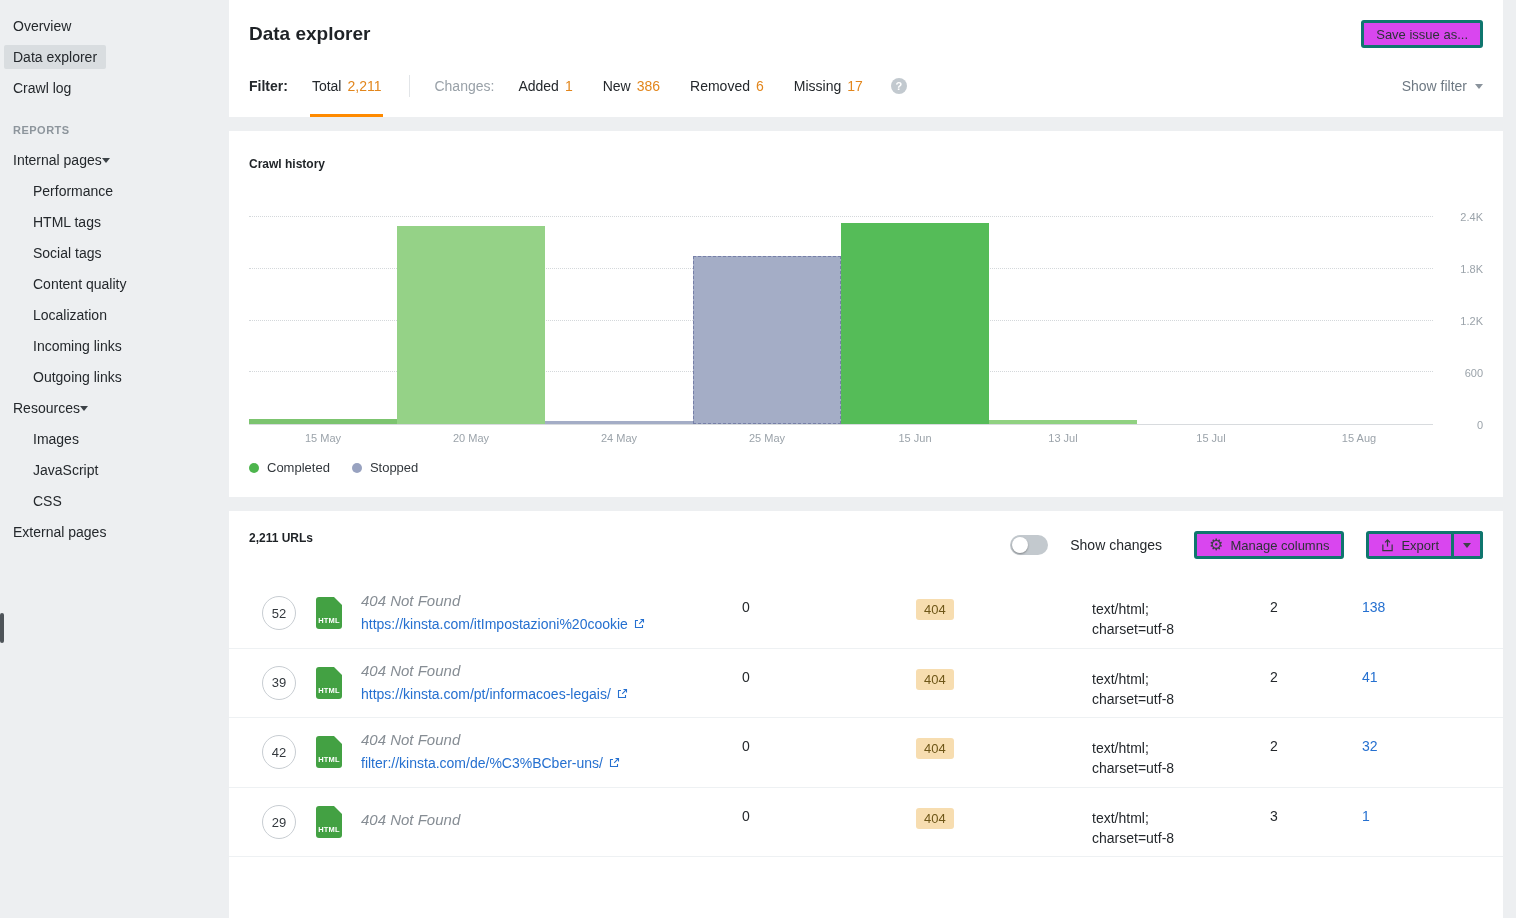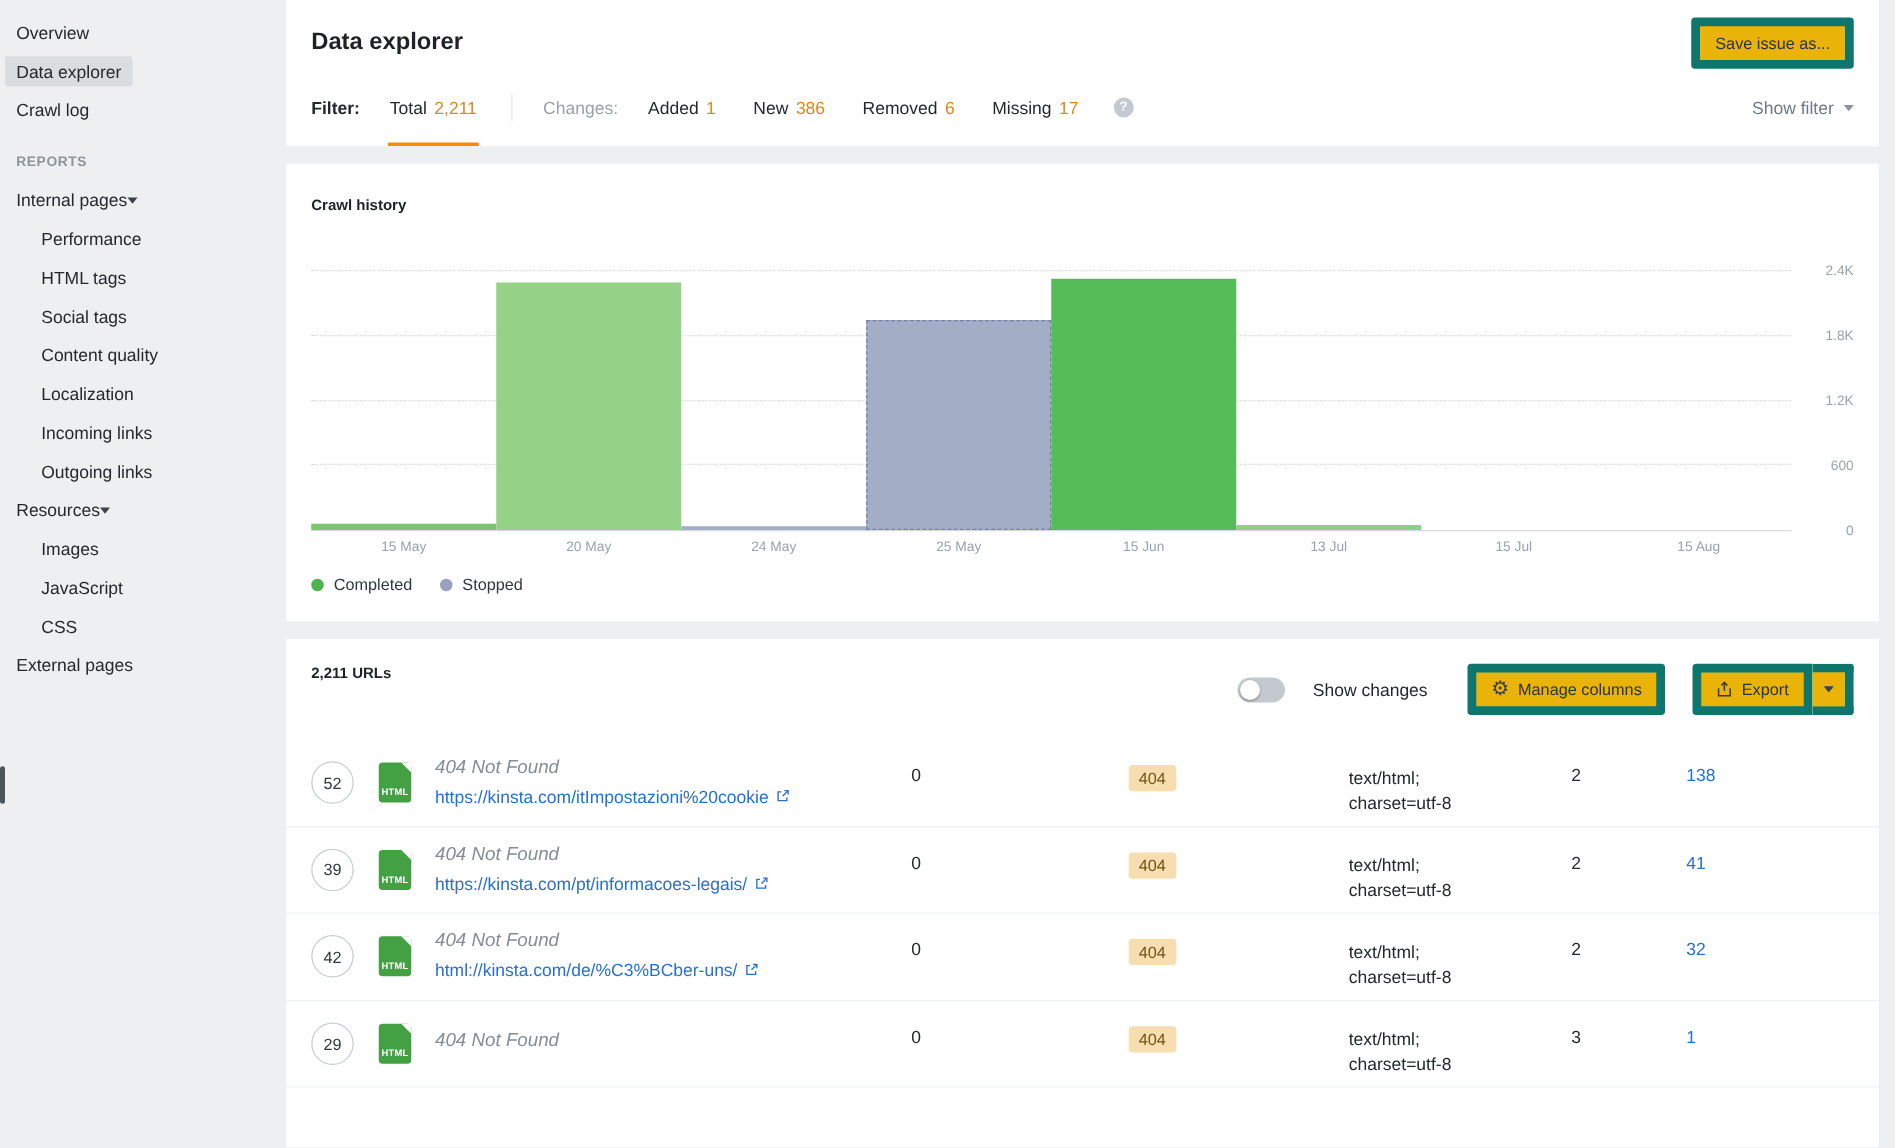--- a/index.html
+++ b/index.html
@@ -21,21 +21,21 @@
   .caret-gray { border-top-color: #8a939c; }
   .side-scroll-thumb { position: absolute; left: 0; top: 613px; width: 4px; height: 30px; background: #4e5459; border-radius: 2px; }
 
   
   .main { flex: 1; padding: 0 13px 0 20px; display: flex; flex-direction: column; min-width: 0; }
   .card { background: #ffffff; }
 
   .header-card { margin-bottom: 14px; flex: none; }
   .header-row { display: flex; align-items: center; justify-content: space-between; padding: 13px 20px 0; height: 55px; }
   h1 { font-size: 19px; font-weight: 700; color: #1e2226; }
-  .btn { display: inline-flex; align-items: center; gap: 7px; background: #eab308; border: 7px solid #0f766e; border-radius: 3px; height: 41px; padding: 0 12px; font-size: 13px; font-family: inherit; color: #2d3237; cursor: pointer; white-space: nowrap; }
+  .btn { display: inline-flex; align-items: center; gap: 7px; background: #d946ef; border: 3px solid #0f766e; border-radius: 3px; height: 28px; padding: 0 12px; font-size: 13px; font-family: inherit; color: #2d3237; cursor: pointer; white-space: nowrap; }
 
   .filter-row { display: flex; align-items: center; padding: 0 20px; height: 62px; }
   .filter-label { font-weight: 700; margin-right: 22px; }
   .ftab { display: flex; align-items: center; gap: 6px; height: 62px; padding: 0 2px; margin-right: 26px; cursor: pointer; }
   .ftab.active { box-shadow: inset 0 -3px 0 #ff8a00; }
   .fvalue { color: #e2861c; }
   .fmuted { color: #99a1a8; margin-right: 22px; }
   .vdiv { width: 1px; height: 22px; background: #e2e5e8; margin-right: 24px; }
   .help { width: 16px; height: 16px; border-radius: 50%; background: #c2c9cf; color: #fff; font-size: 11px; font-weight: 700; display: inline-flex; align-items: center; justify-content: center; cursor: pointer; }
   .show-filter { margin-left: auto; display: flex; align-items: center; gap: 8px; color: #6e7983; cursor: pointer; }
@@ -65,21 +65,21 @@
   .toggle { width: 38px; height: 20px; border-radius: 10px; background: #c3c9ce; position: relative; cursor: pointer; flex: none; }
   .knob { position: absolute; top: 2px; left: 2px; width: 16px; height: 16px; border-radius: 50%; background: #fff; box-shadow: 0 1px 2px rgba(0,0,0,.35); }
   .toggle-label { margin-right: 10px; }
   .gear { font-size: 16px; line-height: 1; color: #3a3f44; }
   .split { display: flex; }
   .split .btn:first-child { border-radius: 3px 0 0 3px; }
   .split .btn:last-child { border-radius: 0 3px 3px 0; border-left: none; padding: 0 9px; }
 
   .grid-row { display: grid; grid-template-columns: 54px 426px 174px 176px 178px 92px auto; align-items: center; padding: 0 20px; }
   .thead { height: 37px; border-top: 1px solid #eef1f3; border-bottom: 1px solid #e4e7ea; font-size: 13px; font-weight: 700; color: #33383d; }
-  .trow { border-bottom: 1px solid #eef1f3; min-height: 66px; padding: 8px 20px; }
+  .trow { border-bottom: 1px solid #eef1f3; min-height: 66px; padding: 8px 33px; }
   .sort-caret { display: inline-block; width: 0; height: 0; border-left: 4px solid transparent; border-right: 4px solid transparent; border-top: 5px solid #4a5056; margin-left: 6px; vertical-align: middle; }
   .pr-circle { width: 34px; height: 34px; border: 1px solid #c8cdd2; border-radius: 50%; display: flex; align-items: center; justify-content: center; font-size: 13px; color: #33383d; background: #fff; }
   .urlcell { display: flex; align-items: center; gap: 19px; min-width: 0; }
   .file-icon { position: relative; width: 26px; height: 32px; background: #43a143; border-radius: 3px; flex: none; }
   .file-icon::before { content: ""; position: absolute; top: 0; right: 0; border-top: 8px solid #ffffff; border-left: 8px solid transparent; }
   .file-icon span { position: absolute; bottom: 4px; left: 0; right: 0; text-align: center; color: #fff; font-size: 7.5px; font-weight: 700; letter-spacing: .2px; }
   .urltext { min-width: 0; }
   .page-title-404 { font-style: italic; color: #868d94; font-size: 15px; margin-bottom: 5px; }
   .url-line { color: #2570d0; max-width: 345px; overflow-wrap: anywhere; line-height: 1.45; }
   .url-link { color: #2570d0; text-decoration: none; cursor: pointer; }
@@ -316,21 +316,21 @@
       <div class="grid-row trow">
         <div>
             <div class="pr-circle">42</div>
           </div>
         <div class="urlcell">
           <div class="file-icon">
               <span>HTML</span>
             </div>
           <div class="urltext">
             <div class="page-title-404">404 Not Found</div>
-            <div class="url-line"><a class="url-link">html://kinsta.com/de/%C3%BCber-uns/</a><svg class="ext-icon" width="12" height="12" viewBox="0 0 12 12">
+            <div class="url-line"><a class="url-link">filter://kinsta.com/de/%C3%BCber-uns/</a><svg class="ext-icon" width="12" height="12" viewBox="0 0 12 12">
                   <path d="M5 2.5H2.5v7h7V7" fill="none" stroke="#2570d0" stroke-width="1.1"></path>
                   <path d="M7.5 1.5h3v3" fill="none" stroke="#2570d0" stroke-width="1.1"></path>
                   <path d="M10.3 1.7L6.2 5.8" stroke="#2570d0" stroke-width="1.1"></path>
                 </svg></div>
           </div>
         </div>
         <div class="cell-top">0</div>
         <div class="cell-top"><span class="badge">404</span></div>
         <div class="cell-top ct">text/html; charset=utf-8</div>
         <div class="cell-top">2</div>

